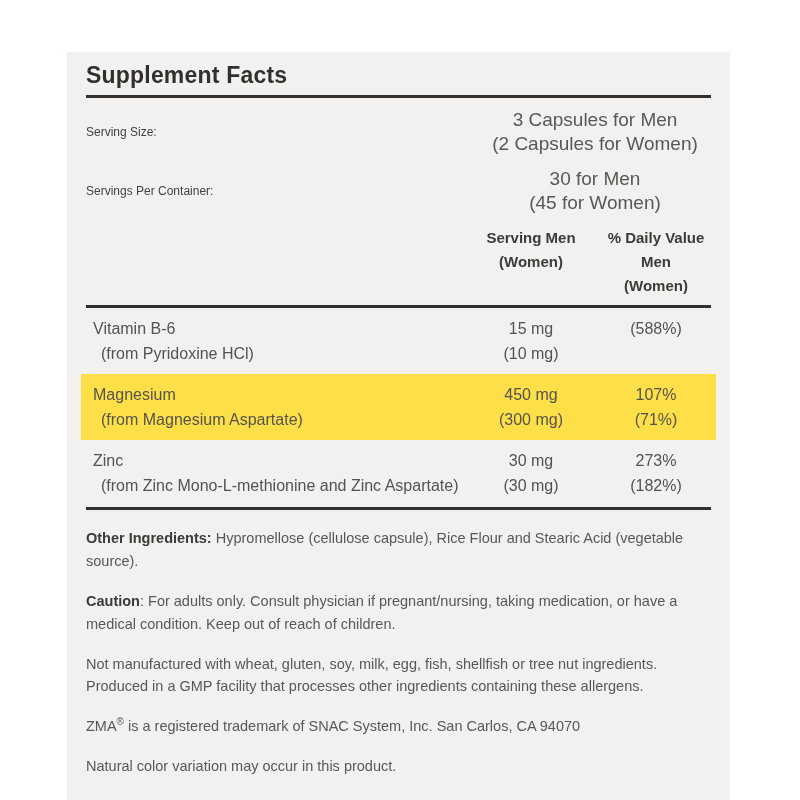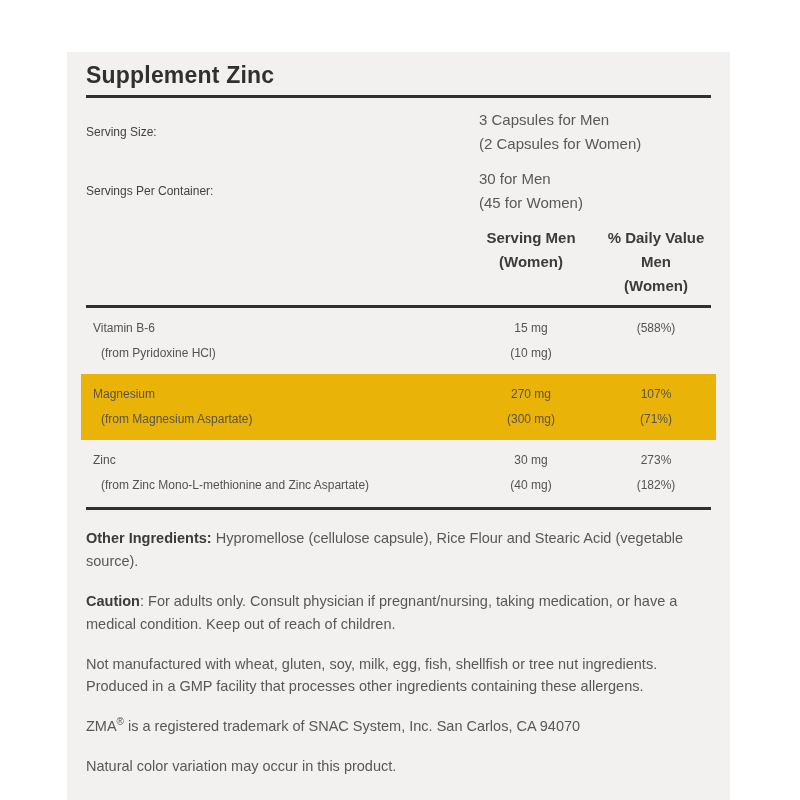--- a/index.html
+++ b/index.html
@@ -36,22 +36,22 @@
     justify-content: space-between;
     align-items: center;
     margin-bottom: 11px;
   }
   .serving-label {
     font-size: 12px;
     color: #45413f;
   }
   .serving-value {
     width: 232px;
-    text-align: left;
-    font-size: 15px;
+    text-align: center;
+    font-size: 19px;
     line-height: 24px;
     color: #5b5754;
   }
   
   .table-header {
     margin: 6px 19px 0;
     display: grid;
     grid-template-columns: 1fr 140px 110px;
     border-bottom: 3px solid #332f2c;
     padding-bottom: 7px;
@@ -62,24 +62,24 @@
     font-size: 15px;
     line-height: 24px;
     color: #3e3a37;
   }
   
   .nutrient-row {
     margin: 0 14px;
     padding: 8px 5px;
     display: grid;
     grid-template-columns: 1fr 140px 110px;
-    font-size: 12px;
+    font-size: 16px;
     line-height: 25px;
   }
-  .nutrient-row.highlight { background: #eab308; }
+  .nutrient-row.highlight { background: #fde047; }
   .cell-name { padding-left: 7px; color: #55524f; }
   .cell-name .src { padding-left: 8px; }
   .cell-num { text-align: center; color: #55524f; }
   .table-bottom-rule {
     margin: 1px 19px 0;
     border-top: 3px solid #332f2c;
   }
   
   .footnotes { margin: 4px 19px 0; }
   .footnote {
@@ -93,21 +93,21 @@
     color: #3e3a37;
   }
   .footnote sup { font-size: 10px; }
 </style>
 </head>
 <body>
 
 <div class="panel">
 
   <div class="title-wrap">
-    <div class="title">Supplement Zinc</div>
+    <div class="title">Supplement Facts</div>
   </div>
 
   <div class="serving-section">
     <div class="serving-row">
       <div class="serving-label">Serving Size:</div>
       <div class="serving-value">
         <div>3 Capsules for Men</div>
         <div>(2 Capsules for Women)</div>
       </div>
     </div>
@@ -146,37 +146,37 @@
       <div>(588%)</div>
     </div>
   </div>
 
   <div class="nutrient-row highlight">
     <div class="cell-name">
       <div>Magnesium</div>
       <div class="src">(from Magnesium Aspartate)</div>
     </div>
     <div class="cell-num">
-      <div>270 mg</div>
+      <div>450 mg</div>
       <div>(300 mg)</div>
     </div>
     <div class="cell-num">
       <div>107%</div>
       <div>(71%)</div>
     </div>
   </div>
 
   <div class="nutrient-row">
     <div class="cell-name">
       <div>Zinc</div>
       <div class="src">(from Zinc Mono-L-methionine and Zinc Aspartate)</div>
     </div>
     <div class="cell-num">
       <div>30 mg</div>
-      <div>(40 mg)</div>
+      <div>(30 mg)</div>
     </div>
     <div class="cell-num">
       <div>273%</div>
       <div>(182%)</div>
     </div>
   </div>
 
   <div class="table-bottom-rule"></div>
 
   <div class="footnotes">

